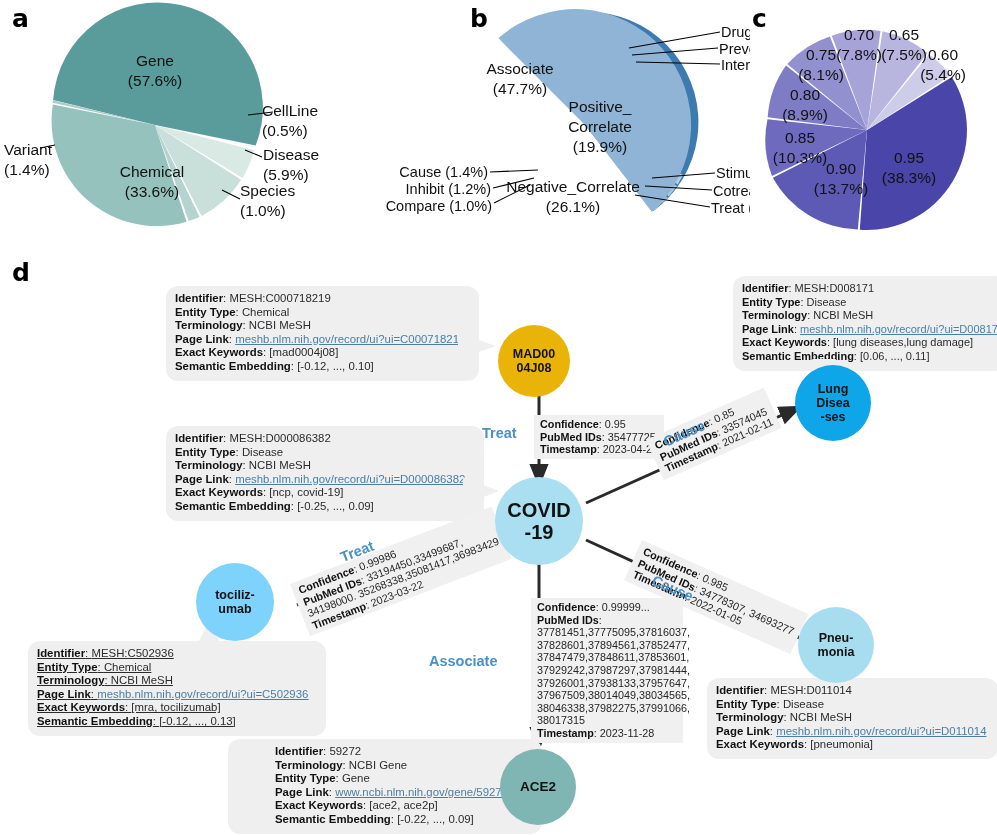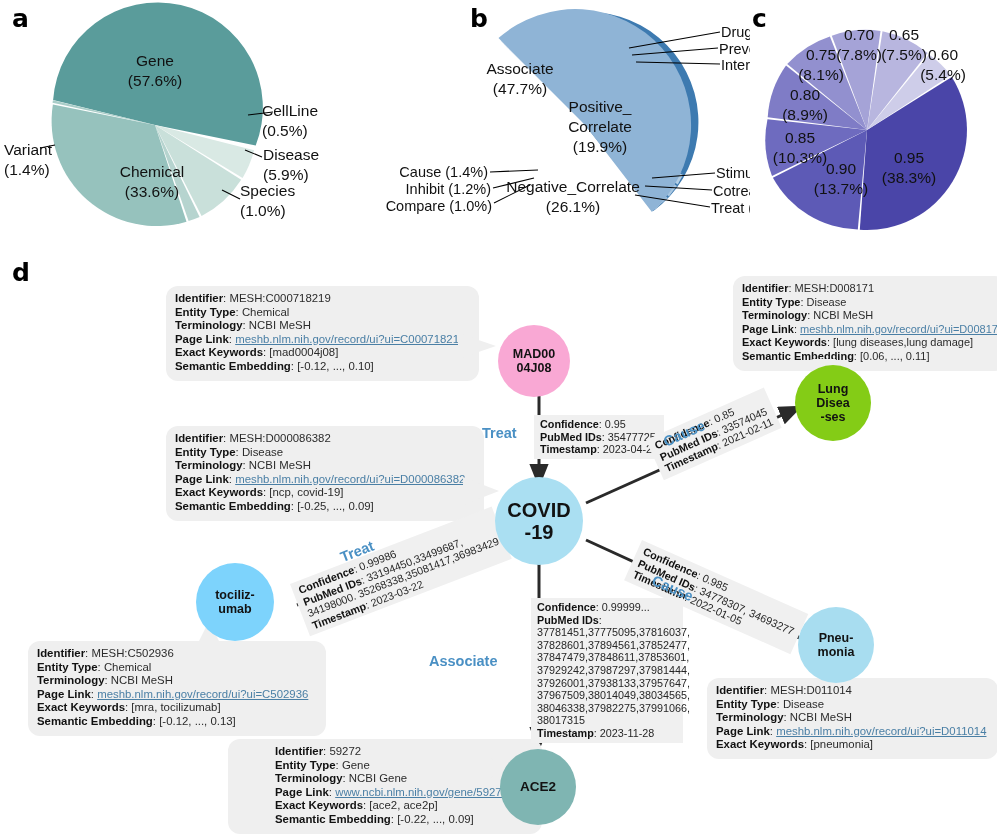--- a/index.html
+++ b/index.html
@@ -213,34 +213,34 @@
   <div class="tip" style="left:166px;top:171px;width:300px;">
     <div><b>Identifier</b>: <span>MESH:D000086382</span></div>
     <div><b>Entity Type</b>: <span>Disease</span></div>
     <div><b>Terminology</b>: <span>NCBI MeSH</span></div>
     <div><b>Page Link</b>: <span class="lnk">meshb.nlm.nih.gov/record/ui?ui=D000086382</span></div>
     <div><b>Exact Keywords</b>: <span>[ncp, covid-19]</span></div>
     <div><b>Semantic Embedding</b>: <span>[-0.25, ..., 0.09]</span></div>
   </div>
   <div class="tail" style="left:463px;top:222px;border-top:14px solid transparent;border-bottom:14px solid transparent;border-left:36px solid #efefef;"></div>
 
-  <div class="tip" style="left:28px;top:386px;width:280px;">
+  <div class="tip" style="left:28px;top:386px;width:280px;text-decoration:underline;">
     <div><b>Identifier</b>: <span>MESH:C502936</span></div>
     <div><b>Entity Type</b>: <span>Chemical</span></div>
     <div><b>Terminology</b>: <span>NCBI MeSH</span></div>
     <div><b>Page Link</b>: <span class="lnk">meshb.nlm.nih.gov/record/ui?ui=C502936</span></div>
     <div><b>Exact Keywords</b>: <span>[mra, tocilizumab]</span></div>
     <div><b>Semantic Embedding</b>: <span>[-0.12, ..., 0.13]</span></div>
   </div>
   <div class="tail" style="left:196px;top:366px;border-left:13px solid transparent;border-right:13px solid transparent;border-bottom:26px solid #efefef;"></div>
 
   <div class="tip" style="left:228px;top:484px;width:258px;padding-left:47px;">
     <div><b>Identifier</b>: <span>59272</span></div>
+    <div><b>Terminology</b>: <span>NCBI Gene</span></div>
     <div><b>Entity Type</b>: <span>Gene</span></div>
-    <div><b>Terminology</b>: <span>NCBI Gene</span></div>
     <div><b>Page Link</b>: <span class="lnk">www.ncbi.nlm.nih.gov/gene/59272</span></div>
     <div><b>Exact Keywords</b>: <span>[ace2, ace2p]</span></div>
     <div><b>Semantic Embedding</b>: <span>[-0.22, ..., 0.09]</span></div>
   </div>
   <div class="tail" style="left:482px;top:500px;border-top:13px solid transparent;border-bottom:13px solid transparent;border-left:34px solid #efefef;"></div>
 
   <div class="tip" style="left:707px;top:423px;width:273px;">
     <div><b>Identifier</b>: <span>MESH:D011014</span></div>
     <div><b>Entity Type</b>: <span>Disease</span></div>
     <div><b>Terminology</b>: <span>NCBI MeSH</span></div>
@@ -286,25 +286,25 @@
     <div>37847479,37848611,37853601,</div>
     <div>37929242,37987297,37981444,</div>
     <div>37926001,37938133,37957647,</div>
     <div>37967509,38014049,38034565,</div>
     <div>38046338,37982275,37991066,</div>
     <div>38017315</div>
     <div><b>Timestamp</b>: <span>2023-11-28</span></div>
   </div>
   <div class="edge-label" style="left:429px;top:398px;">Associate</div>
 
-  <div class="node" style="left:498px;top:70px;width:72px;height:72px;background:#f9a8d4;font-size:12.5px;">
+  <div class="node" style="left:498px;top:70px;width:72px;height:72px;background:#eab308;font-size:12.5px;">
     <span><span>MAD00</span><br><span>04J08</span></span>
   </div>
 
-  <div class="node" style="left:795px;top:110px;width:76px;height:76px;background:#84cc16;font-size:12.5px;">
+  <div class="node" style="left:795px;top:110px;width:76px;height:76px;background:#0ea5e9;font-size:12.5px;">
     <span><span>Lung</span><br><span>Disea</span><br><span>-ses</span></span>
   </div>
 
   <div class="node" style="left:495px;top:222px;width:88px;height:88px;background:#aadff2;font-size:20px;">
     <span><span>COVID</span><br><span>-19</span></span>
   </div>
 
   <div class="node" style="left:196px;top:308px;width:78px;height:78px;background:#7dd3fc;font-size:12.5px;">
     <span><span>tociliz-</span><br><span>umab</span></span>
   </div>

